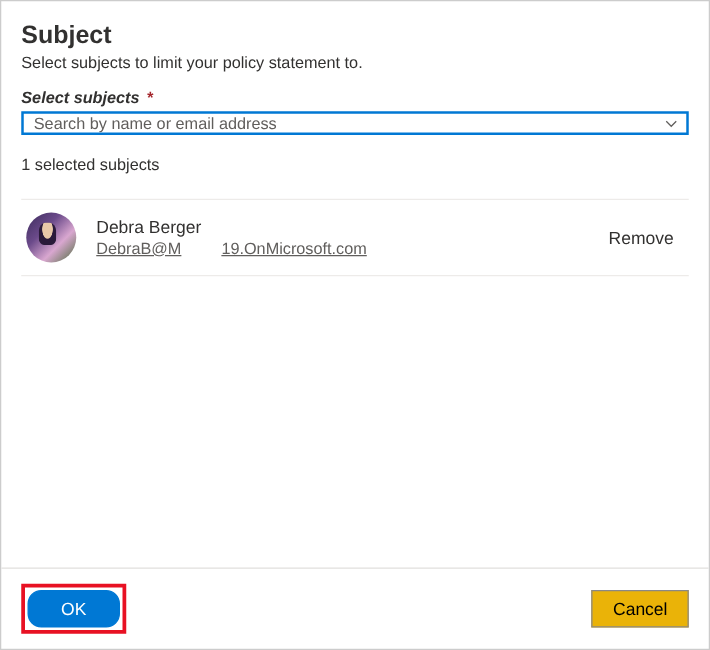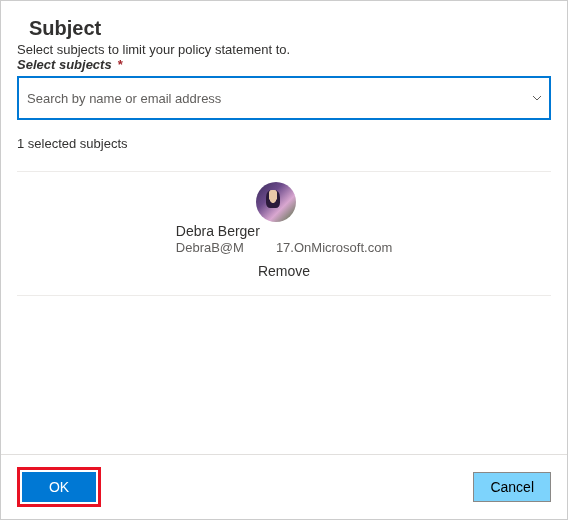--- a/index.html
+++ b/index.html
@@ -1,58 +1,58 @@
 <!DOCTYPE html>
 <html><head>
   <meta charset="utf-8">
   <style>
     * { box-sizing: border-box; margin: 0; padding: 0; font-family: "Segoe UI", -apple-system, sans-serif; }
     body { width: 568px; height: 520px; border: 1px solid #ccc; background: #fff; display: flex; flex-direction: column; }
     .content { padding: 16px 16px 0 16px; flex: 1; overflow: hidden; }
-    .title { font-size: 20px; font-weight: 600; color: #323130; margin-bottom: 2px; margin-left: 12px; }
-    .subtitle { font-size: 13px; color: #323130; margin-bottom: 0; }
+    .title { font-size: 20px; font-weight: 600; color: #323130; margin-bottom: 2px; }
+    .subtitle { font-size: 13px; color: #323130; margin-bottom: 13px; }
     .field-label { font-size: 13px; font-weight: 600; color: #323130; margin-bottom: 4px; font-style: italic; }
     .required { color: #a4262c; margin-left: 2px; }
     .search-container { position: relative; margin-bottom: 16px; }
     .search-input {
-      width: 100%; height: 44px; padding: 0 30px 0 8px;
+      width: 100%; height: 19px; padding: 0 30px 0 8px;
       border: 2px solid #0078d4; font-size: 13px; color: #605e5c;
       outline: none; background: #fff;
     }
     .search-input::placeholder { color: #605e5c; }
     .chevron { position: absolute; right: 8px; top: 50%; transform: translateY(-50%); pointer-events: none; color: #605e5c; }
     .chevron svg { display: block; }
     .selected-count { font-size: 13px; color: #323130; margin-bottom: 20px; }
     .list { border-top: 1px solid #edebe9; }
-    .list-row { display: flex; align-items: center; padding: 10px 4px; border-bottom: 1px solid #edebe9; flex-direction: column; }
+    .list-row { display: flex; align-items: center; padding: 10px 4px; border-bottom: 1px solid #edebe9; }
     .avatar {
       width: 40px; height: 40px; border-radius: 50%; flex-shrink: 0;
       background: linear-gradient(135deg, #3b2b5b 0%, #6b4a8a 35%, #d9a7d0 65%, #4a6b3a 100%);
       margin-right: 16px; position: relative; overflow: hidden;
     }
     .avatar::after {
       content: ""; position: absolute; left: 10px; top: 8px; width: 14px; height: 18px;
       background: radial-gradient(ellipse at 50% 30%, #e8c8a8 0%, #e8c8a8 40%, transparent 45%),
                   linear-gradient(#2a1a3a, #2a1a3a);
       border-radius: 40% 40% 30% 30%;
     }
     .person-info { flex: 1; }
     .person-name { font-size: 14px; color: #323130; font-weight: 400; line-height: 1.3; }
     .person-detail { font-size: 13px; color: #605e5c; line-height: 1.3; }
-    .person-detail span { display: inline-block; }
+    .person-detail span { display: inline-block; text-decoration: underline; }
     .email-gap { width: 32px; display: inline-block; }
     .remove-btn { background: none; border: none; font-size: 14px; color: #323130; cursor: pointer; padding: 6px 8px; font-family: inherit; text-align: right; }
     .footer {
       border-top: 1px solid #e1dfdd; padding: 12px 16px;
       display: flex; align-items: center; gap: 8px;
     }
     .spacer { flex: 1; }
     .highlight-box { border: 3px solid #e81123; padding: 2px; display: inline-block; }
-    .btn { font-size: 14px; height: 30px; min-width: 74px; padding: 0 16px; border: 1px solid #8a8886; background: #7dd3fc; cursor: pointer; font-family: inherit; }
-    .btn-primary { background: #0078d4; border-color: #0078d4; color: #fff; }
+    .btn { font-size: 14px; height: 30px; min-width: 74px; padding: 0 16px; border: 1px solid #8a8886; background: #eab308; cursor: pointer; font-family: inherit; }
+    .btn-primary { background: #0078d4; border-color: #0078d4; color: #fff; border-radius: 11px; }
   </style>
 </head>
 <body>
 
 <div class="content">
   <h1 class="title">Subject</h1>
   <p class="subtitle">Select subjects to limit your policy statement to.</p>
 
   <div class="field-label">
     <span>Select subjects</span>
@@ -69,21 +69,21 @@
   </div>
 
   <div class="selected-count">1 selected subjects</div>
 
   <div class="list">
     <div class="list-row">
       <div class="avatar"></div>
       <div class="person-info">
         <div class="person-name">Debra Berger</div>
         <div class="person-detail">
-          <span>DebraB@M</span><span class="email-gap"></span><span>17.OnMicrosoft.com</span>
+          <span>DebraB@M</span><span class="email-gap"></span><span>19.OnMicrosoft.com</span>
         </div>
       </div>
       <button class="remove-btn">Remove</button>
     </div>
   </div>
 </div>
 
 <div class="footer">
   <span class="highlight-box">
     <button class="btn btn-primary">OK</button>

